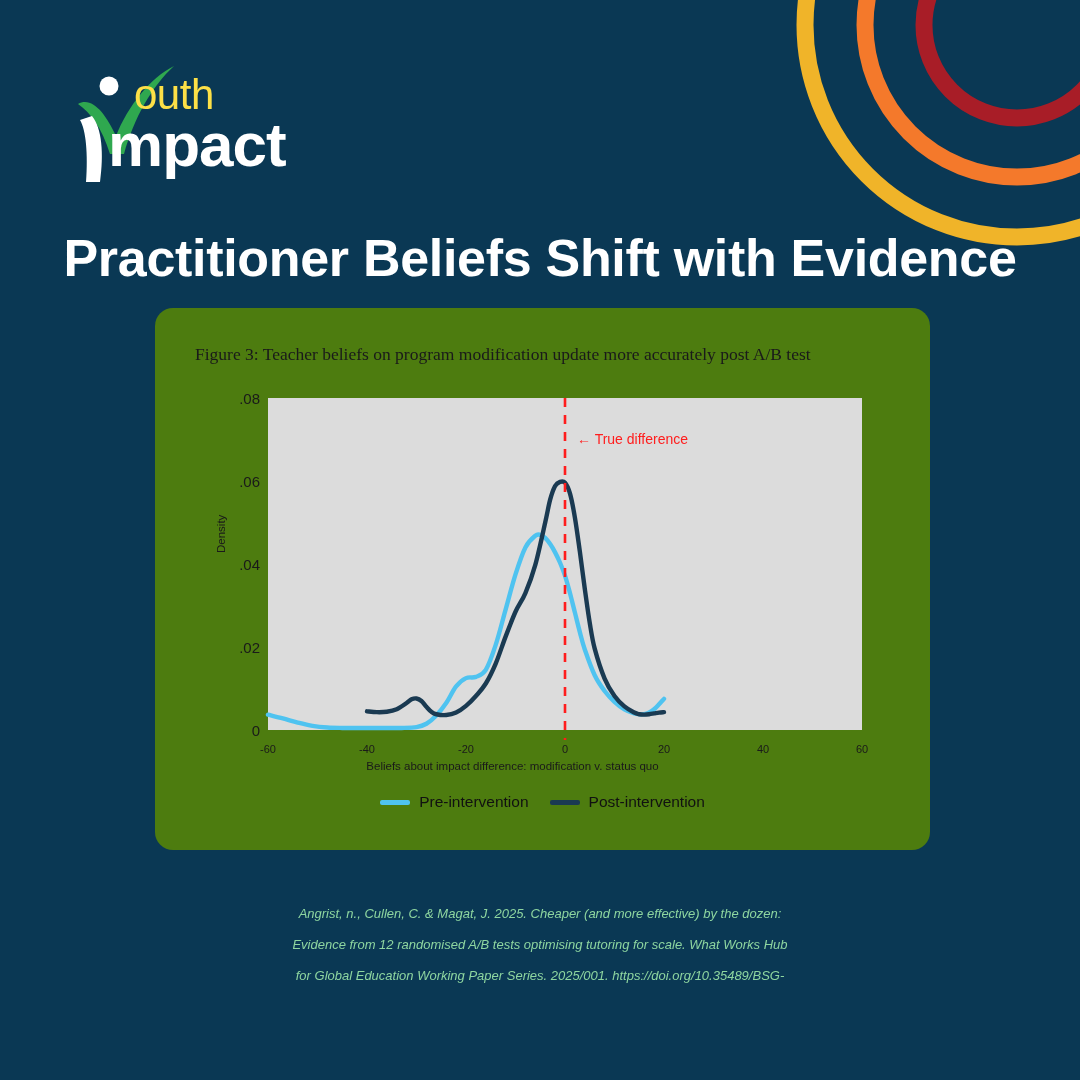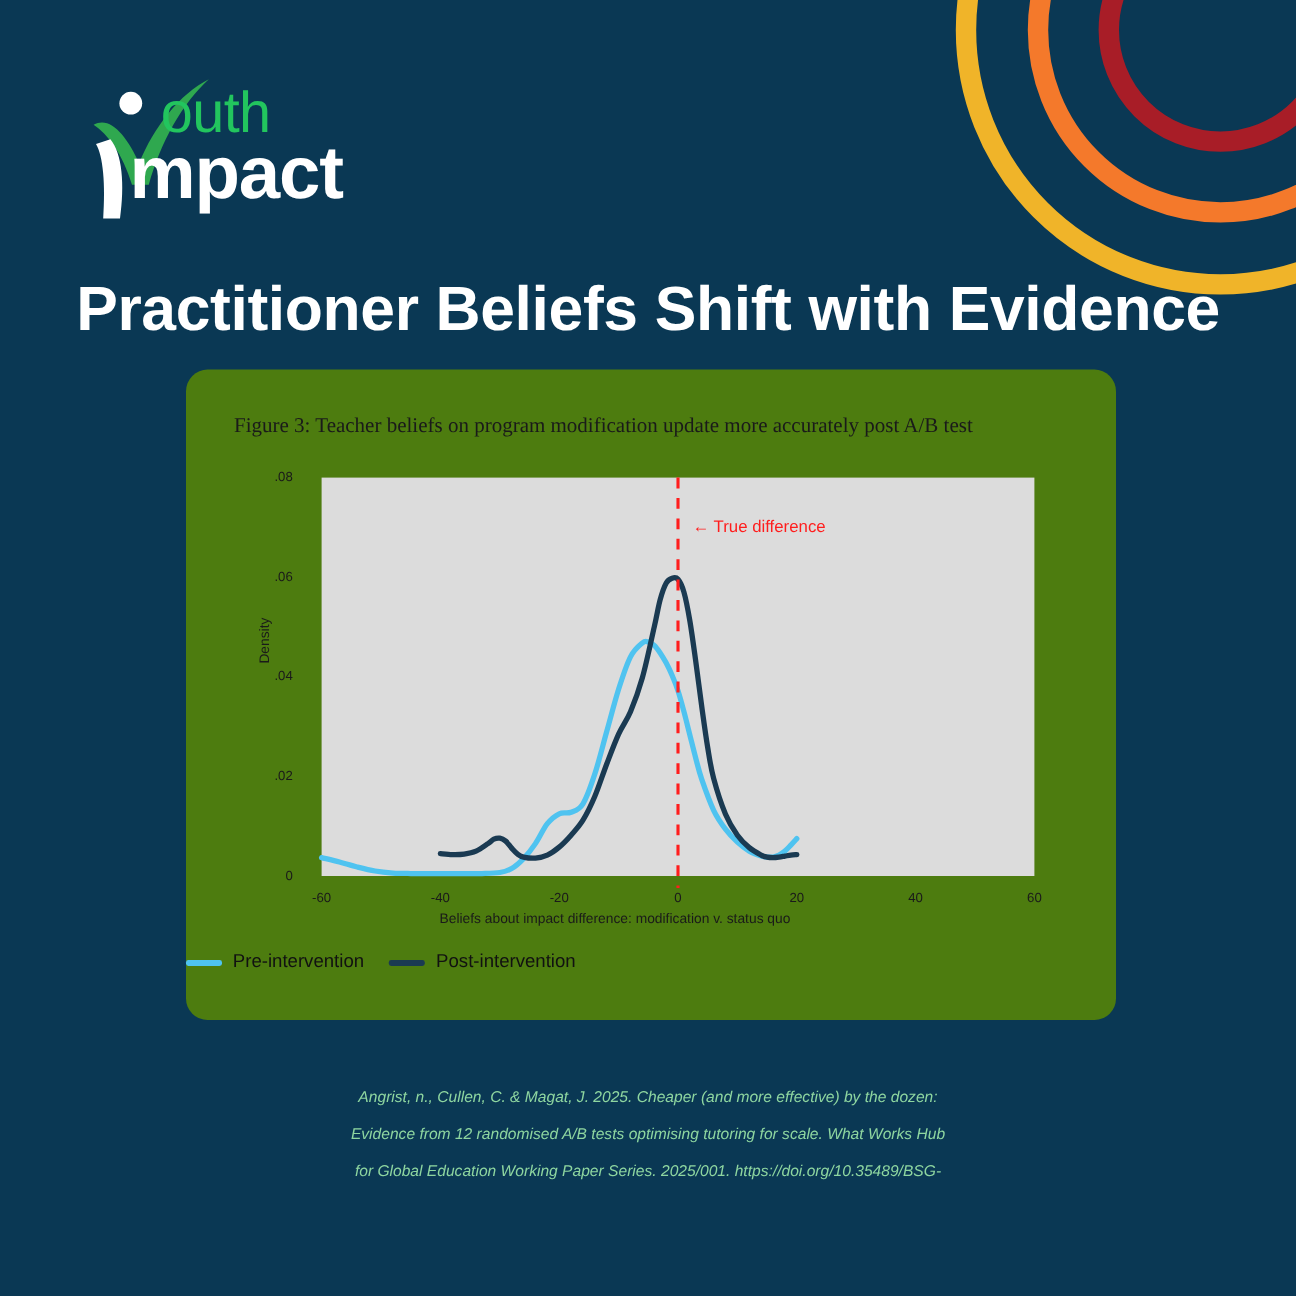--- a/index.html
+++ b/index.html
@@ -9,22 +9,22 @@
     font-family:"Liberation Sans", sans-serif;
     overflow:hidden;position:relative;
   }
   #stage{position:absolute;inset:0;width:1080px;height:1080px;}
 
   
   .arcs{position:absolute;top:0;right:0;width:330px;height:330px;pointer-events:none;}
 
   
   .logo{position:absolute;left:72px;top:62px;width:270px;height:125px;}
-  .logo-youth{position:absolute;left:62px;top:8px;font-size:48px;line-height:50px;
-    color:#22c55e;font-weight:400;letter-spacing:-0.5px;font-family:"Liberation Sans",sans-serif;}
+  .logo-youth{position:absolute;left:62px;top:8px;font-size:42px;line-height:50px;
+    color:#fde047;font-weight:400;letter-spacing:-0.5px;font-family:"Liberation Sans",sans-serif;}
   .logo-impact{position:absolute;left:36px;top:52px;font-size:62px;line-height:62px;
     color:#FFFFFF;font-weight:700;letter-spacing:-1px;font-family:"Liberation Sans",sans-serif;}
 
   
   .title{
     position:absolute;left:0;top:228px;width:1080px;text-align:center;
     color:#FFFFFF;font-size:52px;font-weight:700;letter-spacing:-0.3px;
   }
 
   
@@ -43,29 +43,29 @@
   .ylabel{
     position:absolute;left:60px;top:245px;width:14px;
     font-size:11.5px;color:#1A1A1A;
     transform:rotate(-90deg);transform-origin:left top;
     white-space:nowrap;
   }
   .xlabel{
     position:absolute;left:0;top:452px;width:715px;text-align:center;
     font-size:11.5px;color:#1A1A1A;
   }
-  .ytick{position:absolute;right:16px;font-size:11px;color:#1A1A1A;text-align:right;
+  .ytick{position:absolute;right:0;font-size:15px;color:#1A1A1A;text-align:right;
     transform:translateY(-50%);}
   .yticks{position:absolute;left:55px;top:0;width:50px;height:542px;}
   .xtick{position:absolute;font-size:11px;color:#1A1A1A;transform:translateX(-50%);}
   .xticks{position:absolute;left:0;top:435px;width:775px;height:16px;}
 
   .legend{
     position:absolute;left:0;top:485px;width:775px;
-    display:flex;justify-content:flex-start;align-items:center;gap:21px;
+    display:flex;justify-content:center;align-items:center;gap:21px;
   }
   .lg-item{display:flex;align-items:center;gap:9px;}
   .lg-swatch{width:30px;height:5px;border-radius:2px;display:block;}
   .lg-text{font-size:15.5px;color:#111;}
 
   
   .citation{
     position:absolute;left:120px;top:898px;width:840px;
     text-align:center;color:#8ED6A0;font-style:italic;
     font-size:13px;line-height:31px;

